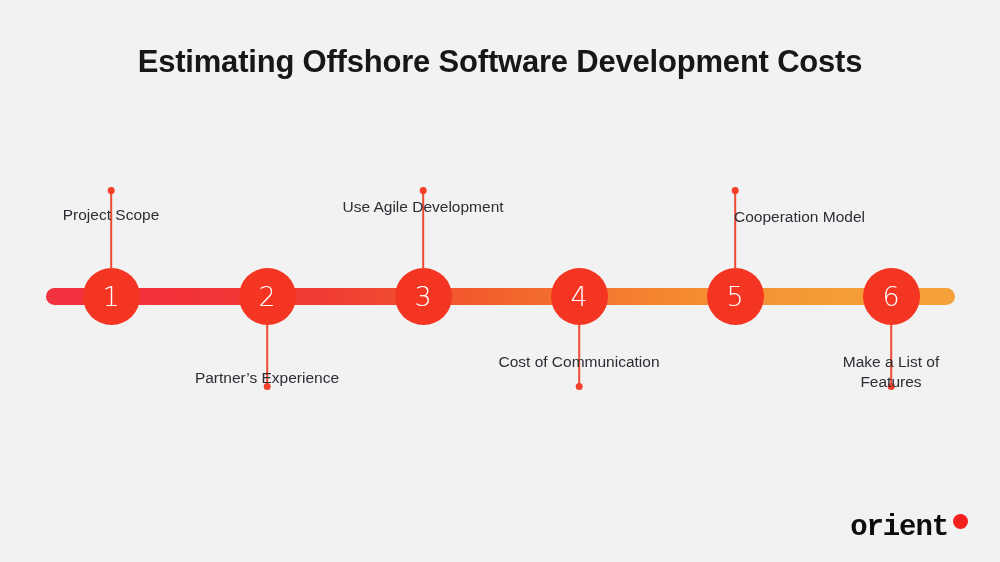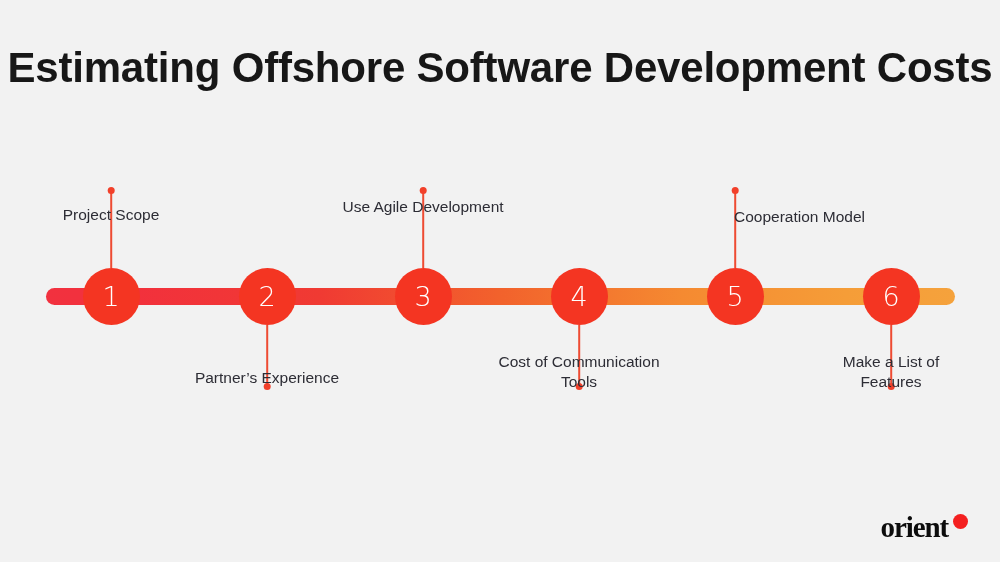--- a/index.html
+++ b/index.html
@@ -19,21 +19,21 @@
     height: 562px;
   }
 
   
   #page-title {
     position: absolute;
     top: 44px;
     left: 0;
     width: 1000px;
     text-align: center;
-    font-size: 42px;
+    font-size: 31px;
     font-weight: bold;
     color: #171717;
     letter-spacing: -0.2px;
     white-space: nowrap;
   }
 
   
   #timeline-bar {
     position: absolute;
     left: 46px;
@@ -121,21 +121,21 @@
     display: flex;
     align-items: flex-end;
     gap: 5px;
   }
   #brand-wordmark {
     font-size: 29px;
     font-weight: bold;
     color: #0d0d0d;
     letter-spacing: -1.1px;
     line-height: 1;
-    font-family: Liberation Serif, serif;
+    font-family: Liberation Mono, monospace;
   }
   #brand-dot {
     width: 15px;
     height: 15px;
     border-radius: 50%;
     background: #f42020;
     margin-bottom: 13px;
   }
 </style>
 </head>
@@ -175,21 +175,20 @@
           <span class="label-line">Use Agile Development</span>
         </div>
       </div>
       <div class="step-node" style="left: 550.5px;">
         <div class="step-circle">4</div>
         <div class="connector down" style="height: 62px;">
           <div class="connector-dot"></div>
         </div>
         <div class="step-label below" style="margin-top: 0px; top: 84px;">
           <span class="label-line">Cost of Communication</span>
-          <span class="label-line">Tools</span>
         </div>
       </div>
       <div class="step-node" style="left: 706.5px;">
         <div class="step-circle">5</div>
         <div class="connector up" style="height: 78px;">
           <div class="connector-dot"></div>
         </div>
         <div class="step-label above" style="margin-bottom: 0px; bottom: 98px; text-align: right;">
           <span class="label-line">Cooperation Model</span>
         </div>

